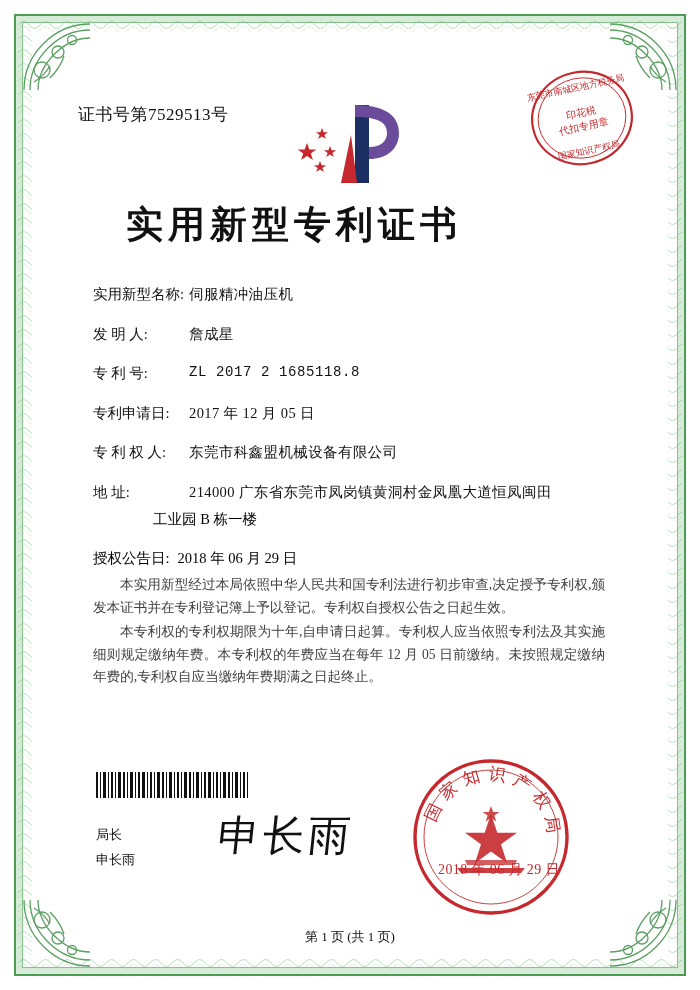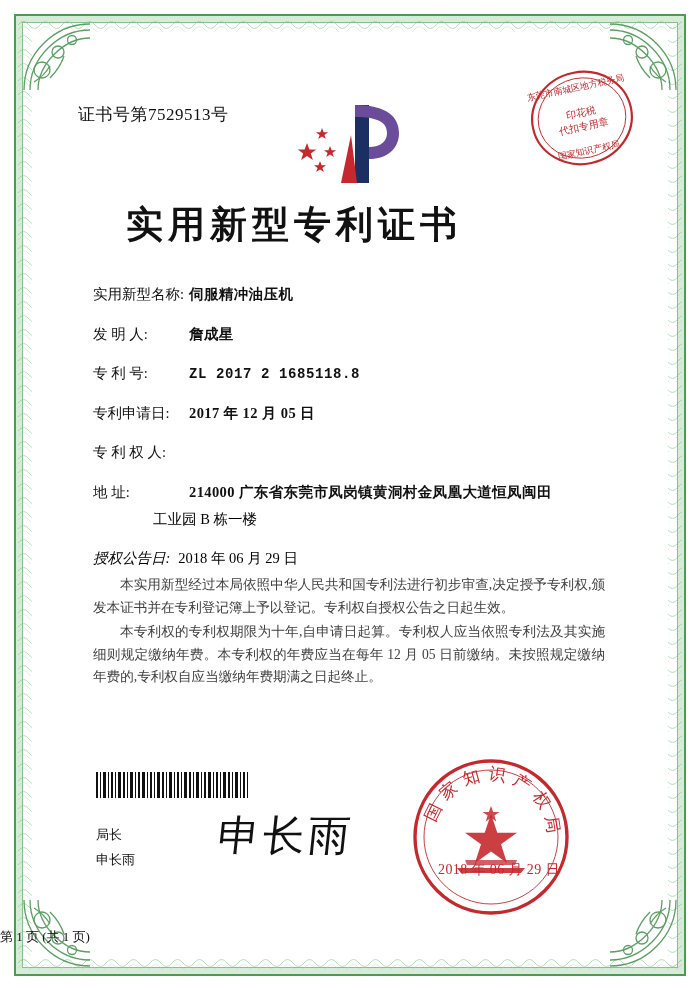--- a/index.html
+++ b/index.html
@@ -111,35 +111,34 @@
 
   
   .fields {
     position: absolute;
     left: 93px;
     top: 285px;
     width: 520px;
   }
   .field-row {
     display: flex;
-    align-items: center;
+    align-items: flex-start;
     margin-bottom: 20.5px;
     font-size: 14.5px;
     color: #111;
   }
   .f-label {
     width: 96px;
     flex: 0 0 96px;
     letter-spacing: 0px;
     white-space: nowrap;
   }
   .f-value {
     flex: 1;
     letter-spacing: .4px;
-    font-weight: bold;
   }
   .f-value.mono {
     font-family: "Liberation Mono", monospace;
     font-size: 14px;
     letter-spacing: .6px;
   }
   .addr-cont {
     margin-left: 60px;
     margin-top: -12px;
     margin-bottom: 20px;
@@ -148,21 +147,21 @@
   .two-col {
     display: flex;
     font-size: 14.5px;
     margin-bottom: 16px;
   }
   .two-col .col {
     display: flex;
     align-items: baseline;
   }
   .two-col .col.first { width: 300px; }
-  .two-col .cl { white-space: nowrap; font-style: italic; }
+  .two-col .cl { white-space: nowrap; }
   .two-col .cv { margin-left: 8px; }
 
   
   .body-text {
     position: absolute;
     left: 93px;
     top: 574px;
     width: 512px;
     font-size: 13.6px;
     line-height: 22.5px;
@@ -220,20 +219,21 @@
     color: #c5292d;
     letter-spacing: .4px;
     font-family: "Liberation Serif", serif;
   }
 
   .page-num {
     position: absolute;
     left: 0;
     top: 928px;
     width: 700px;
+    text-align: center;
     font-size: 13px;
     color: #111;
   }
 </style>
 </head>
 <body>
 
 <div class="page">
 
   <div class="border-band"></div>
@@ -341,20 +341,21 @@
     <div class="field-row">
       <div class="f-label">专 利 号:</div>
       <div class="f-value mono">ZL 2017 2 1685118.8</div>
     </div>
     <div class="field-row">
       <div class="f-label">专利申请日:</div>
       <div class="f-value">2017 年 12 月 05 日</div>
     </div>
     <div class="field-row">
       <div class="f-label">专 利 权 人:</div>
+      <div class="f-value">东莞市科鑫盟机械设备有限公司</div>
     </div>
     <div class="field-row">
       <div class="f-label">地 址:</div>
       <div class="f-value">214000  广东省东莞市凤岗镇黄洞村金凤凰大道恒凤闽田</div>
     </div>
     <div class="addr-cont">工业园 B 栋一楼</div>
 
     <div class="two-col">
       <div class="col first">
         <span class="cl">授权公告日:</span>

